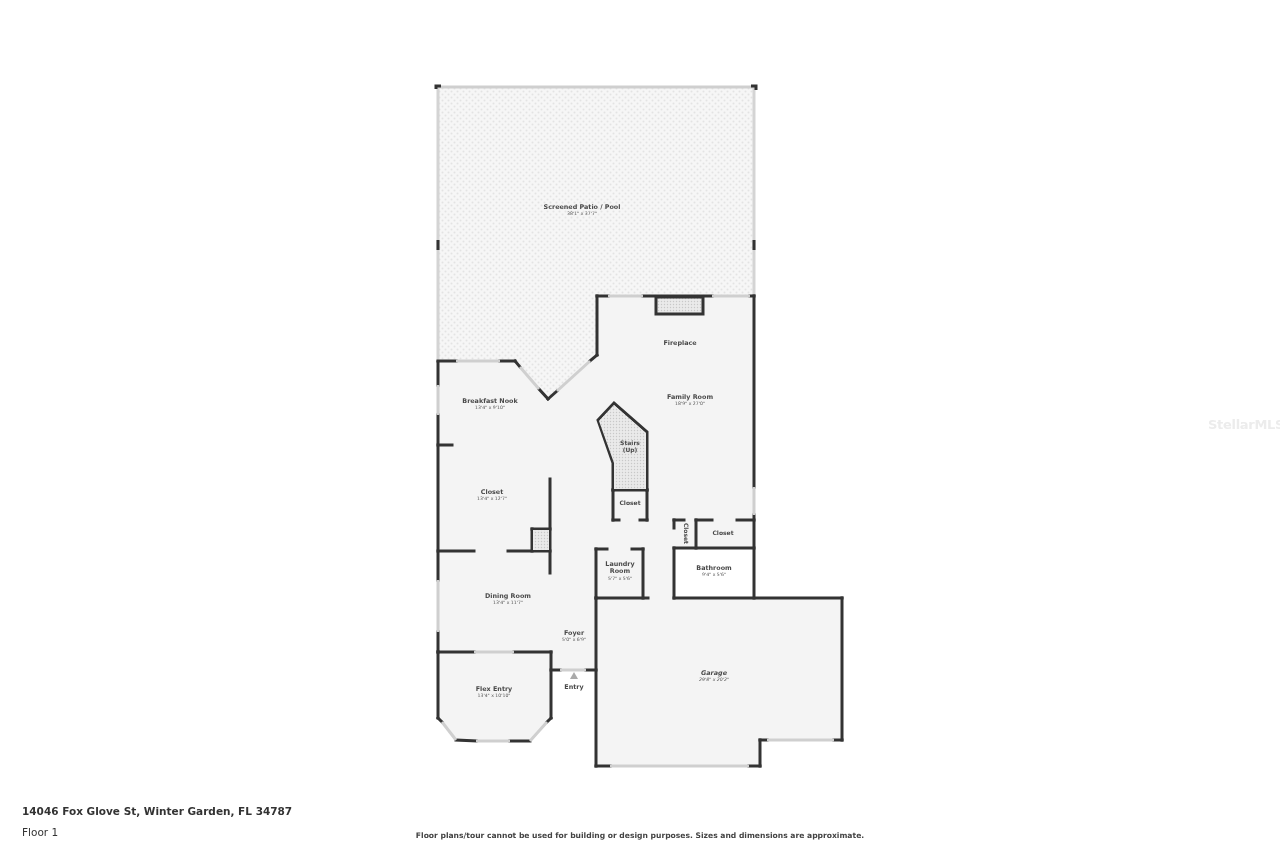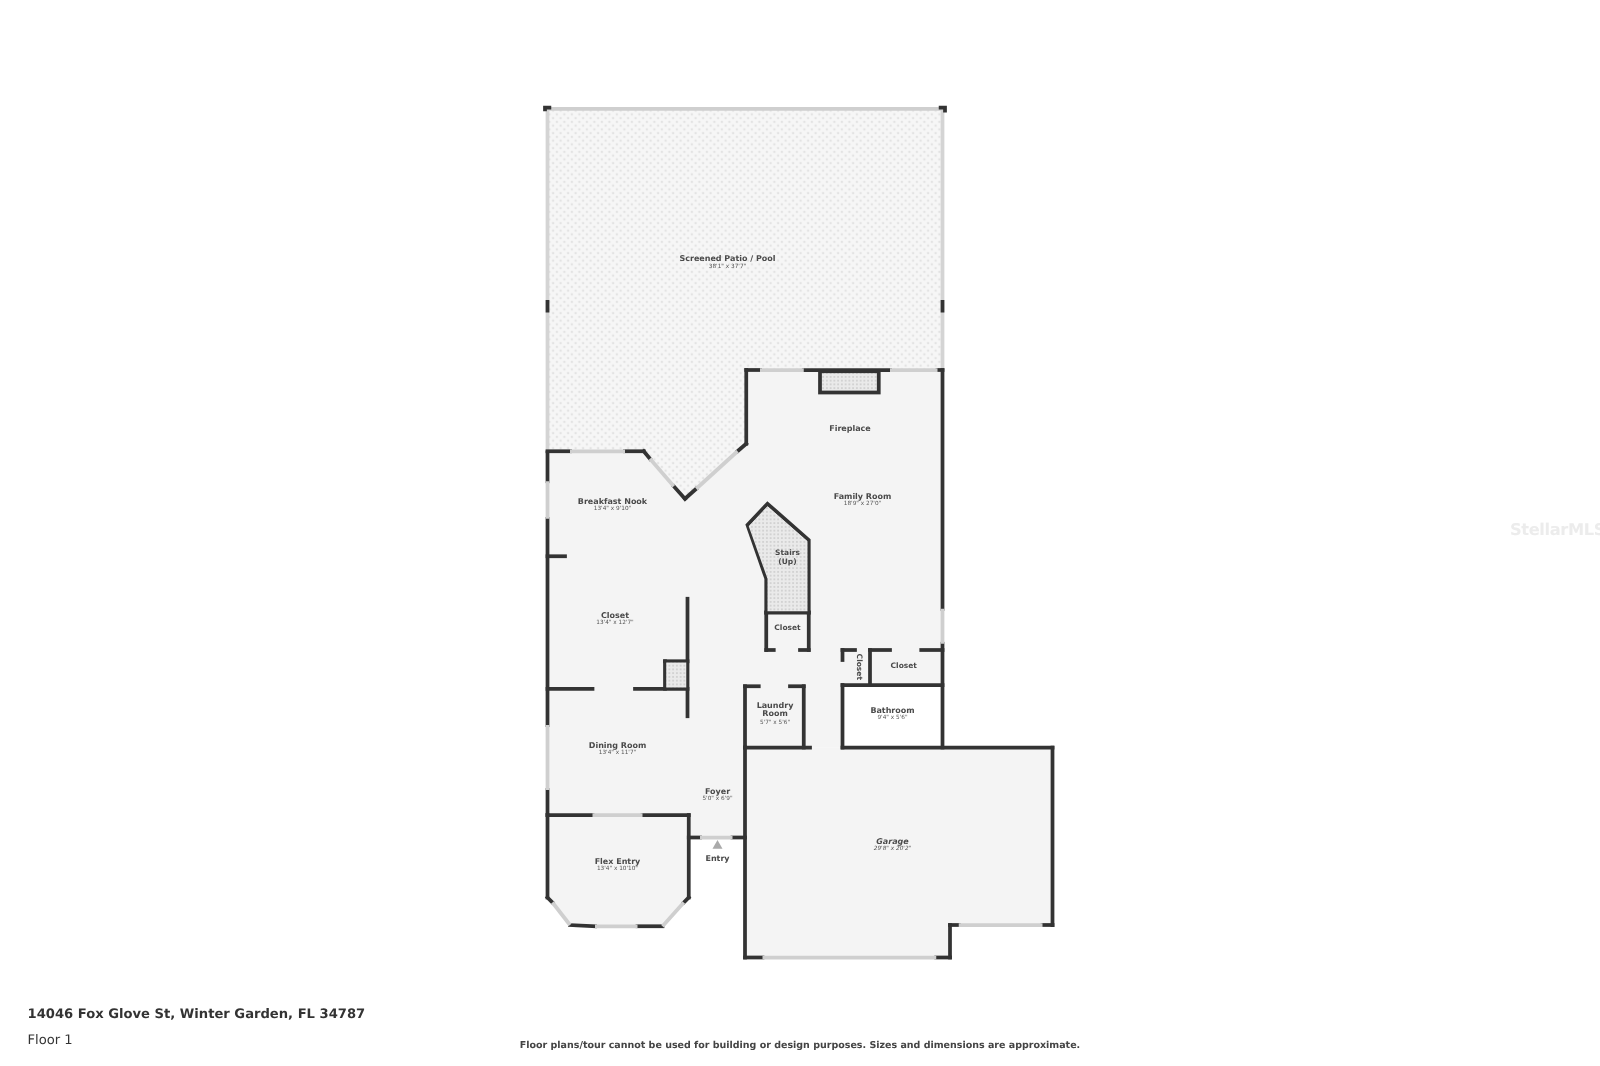--- a/index.html
+++ b/index.html
@@ -179,21 +179,21 @@
 </div>
 <div class="lbl" style="left:620px;top:561px;">
   <span class="n">Laundry</span>
   <span class="n">Room</span>
   <span class="d">5'7" x 5'6"</span>
 </div>
 <div class="lbl" style="left:714px;top:565px;">
   <span class="n">Bathroom</span>
   <span class="d">9'4" x 5'6"</span>
 </div>
-<div class="lbl" style="left:494px;top:593px;">
+<div class="lbl" style="left:508px;top:593px;">
   <span class="n">Dining Room</span>
   <span class="d">13'4" x 11'7"</span>
 </div>
 <div class="lbl" style="left:574px;top:630px;">
   <span class="n">Foyer</span>
   <span class="d">5'0" x 6'9"</span>
 </div>
 <div class="lbl" style="left:574px;top:684px;">
   <span class="n">Entry</span>
 </div>

